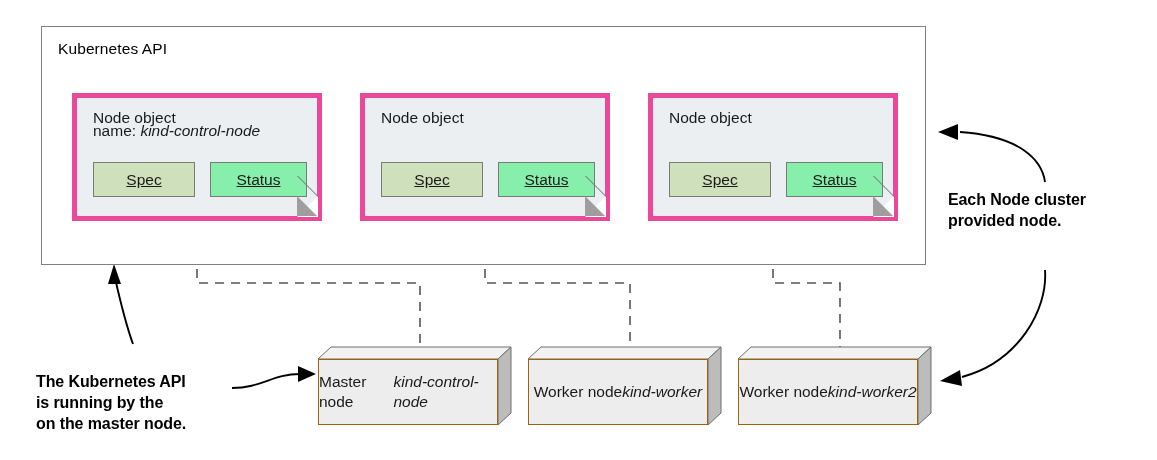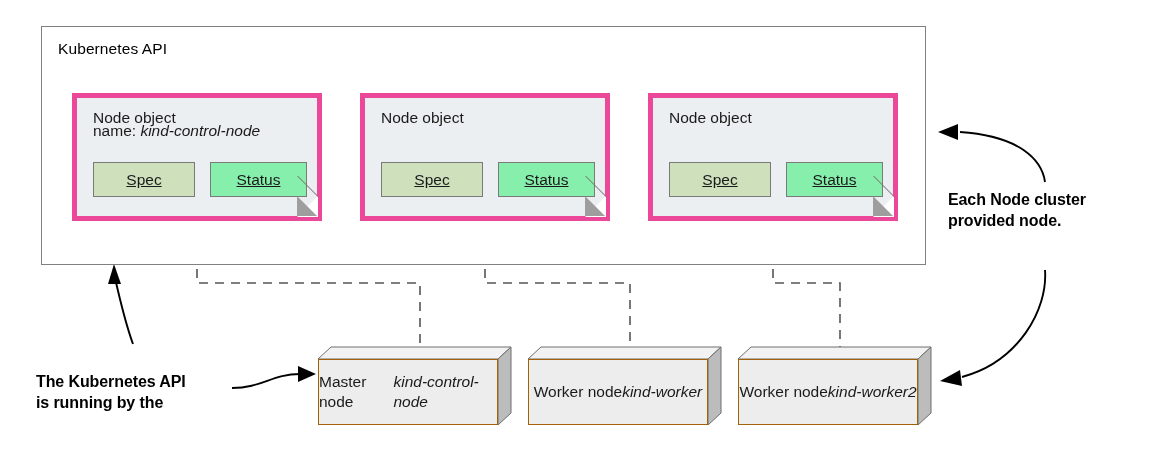--- a/index.html
+++ b/index.html
@@ -276,20 +276,21 @@
   <div class="machine m2">
     <div class="front">
       <div class="mname">Worker node</div>
       <div class="mid">kind-worker2</div>
     </div>
   </div>
 
   <div class="callout callout-left">
     <div>The Kubernetes API</div>
     <div>is running by the</div>
+    <div>on the master node.</div>
   </div>
 
   <div class="callout callout-right">
     <div>Each Node cluster</div>
     <div>provided node.</div>
   </div>
 
 </div>
 
 </body></html>

